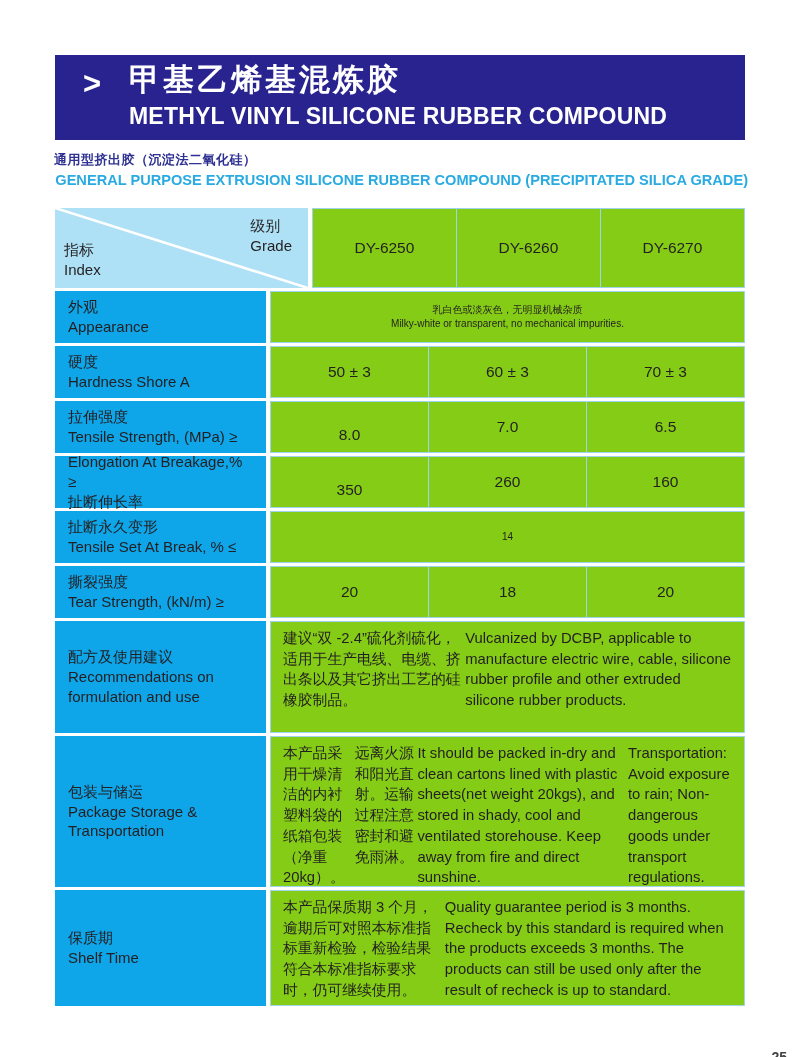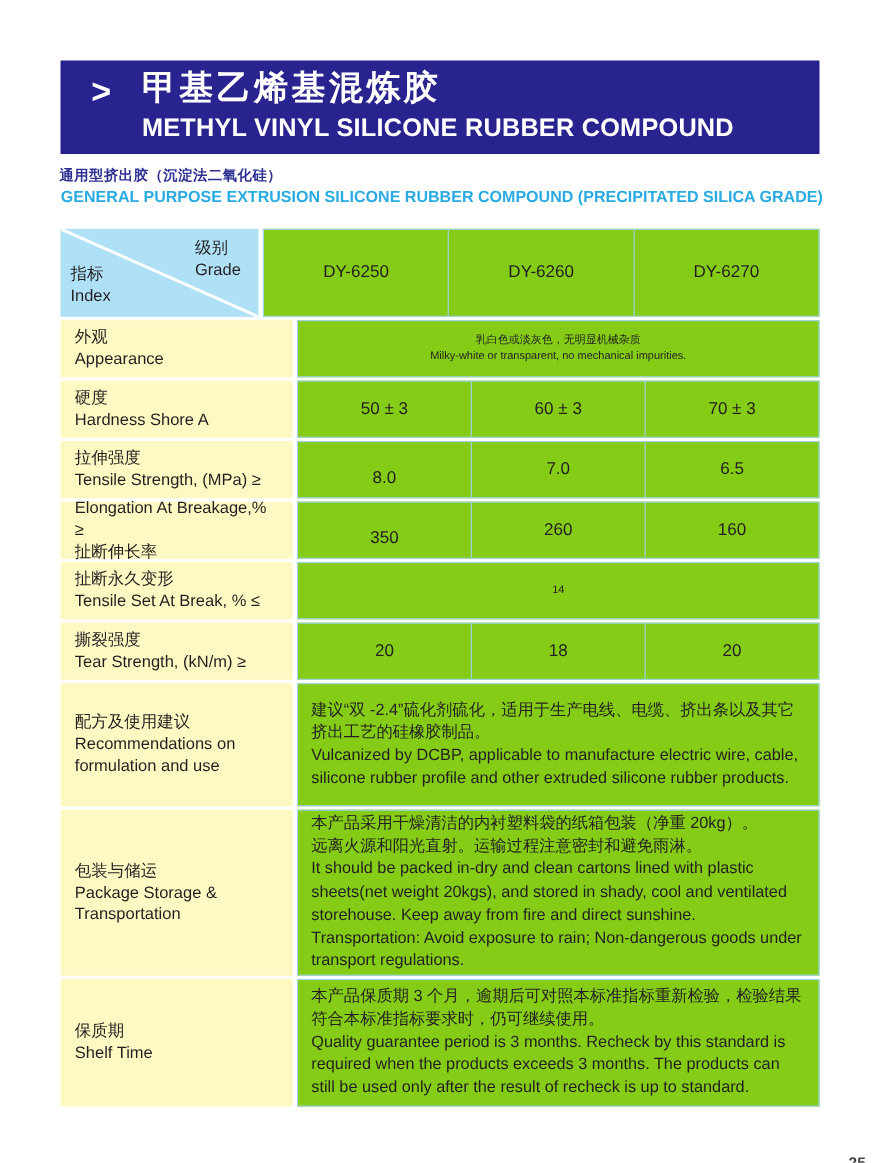--- a/index.html
+++ b/index.html
@@ -43,21 +43,21 @@
   }
   .row { display: flex; gap: 4px; }
   .r-header { height: 80px; }
   .r-std    { height: 52px; }
   .r-rec    { height: 112px; }
   .r-pkg    { height: 151px; }
   .r-shelf  { height: 116px; }
 
   .lbl {
     width: 211px; flex: none;
-    background: #fef9c3;
+    background: #0ea5e9;
     display: flex; flex-direction: column; justify-content: center;
     padding: 4px 12px 4px 13px; box-sizing: border-box;
     font-size: 15px; line-height: 1.32;
   }
   .dw {
     flex: 1; display: flex;
     border: 1px solid #9FD4EE; background: #84cc16;
     box-sizing: border-box;
   }
   .dc {
@@ -66,28 +66,28 @@
   }
   .dc + .dc { border-left: 1px solid #9FD4EE; }
   .dc.low { align-items: flex-end; padding-bottom: 8px; box-sizing: border-box; }
 
   .merged {
     flex: 1; display: flex; flex-direction: column;
     align-items: center; justify-content: center;
     text-align: center; font-size: 10px; line-height: 1.45;
   }
   .para {
-    flex: 1; display: flex; flex-direction: column; justify-content: center;
+    flex: 1; display: flex; flex-direction: row; justify-content: center;
     padding: 6px 12px; box-sizing: border-box;
     font-size: 14.8px; line-height: 1.4;
   }
 
   
   .corner {
-    width: 180px; flex: none; position: relative;
+    width: 253px; flex: none; position: relative;
     background: #AEE1F6; box-sizing: border-box;
   }
   .corner svg { position: absolute; left: 0; top: 0; width: 100%; height: 100%; display: block; }
   .cg { position: absolute; top: 8px; right: 16px; font-size: 15px; line-height: 1.35; }
   .ci { position: absolute; bottom: 8px; left: 9px; font-size: 15px; line-height: 1.35; }
 
   .pagenum {
     position: absolute; right: 13px; bottom: -8px;
     font-size: 14px; font-weight: 700; color: #444444;
   }

